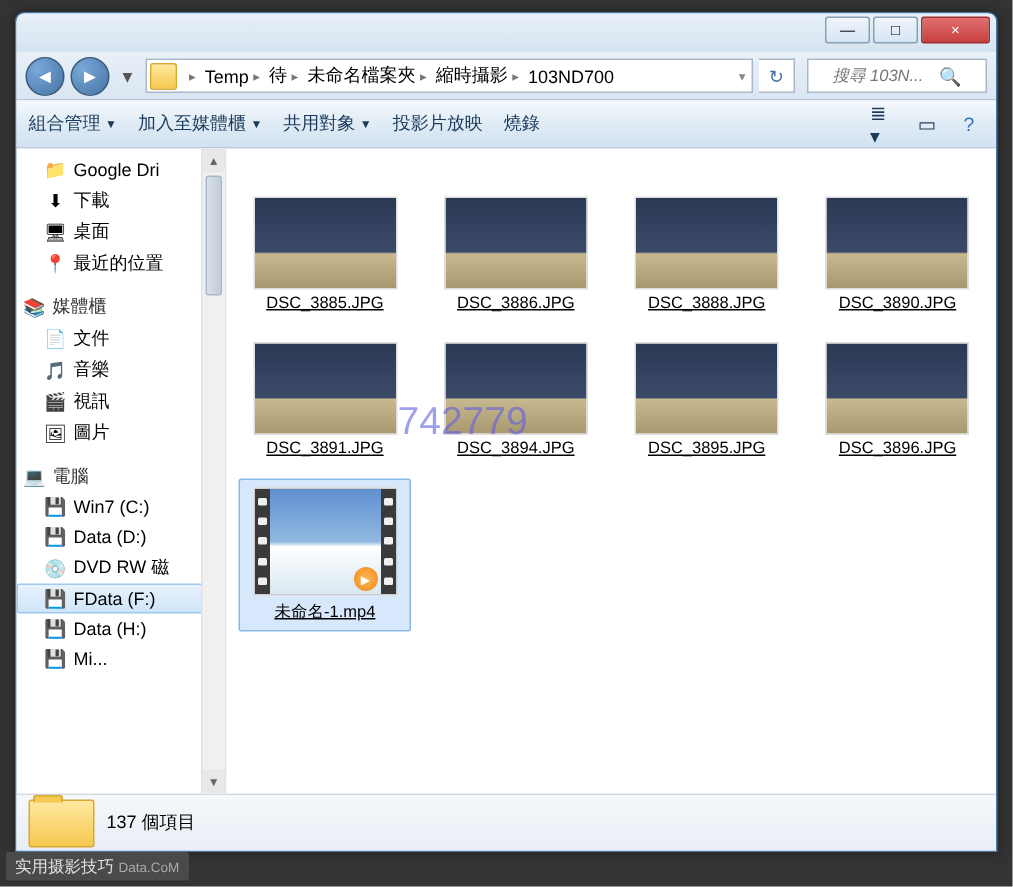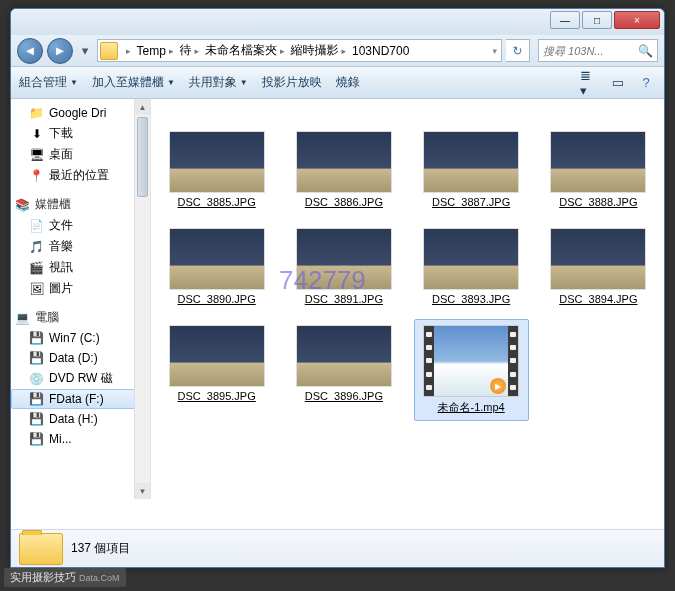--- a/index.html
+++ b/index.html
@@ -11,21 +11,21 @@
 .winbtn.max { background: linear-gradient(#f0f5fa,#d5e5f5); }
 .winbtn.close { width: 46px; background: linear-gradient(#e07070,#c84040); color: #fff; border-color: #a03030; }
 .addrbar { height: 32px; background: linear-gradient(#e8f0f8,#dae6f2); border-bottom: 1px solid #b8c8d8; display: flex; align-items: center; padding: 0 6px; gap: 4px; }
 .navbtn { width: 26px; height: 26px; border-radius: 50%; background: radial-gradient(circle at 30% 30%,#7aa8d8,#4575a5); border: 1px solid #3a5a7a; display: flex; align-items: center; justify-content: center; color: #fff; font-size: 13px; }
 .navbtn.small { width: 16px; background: none; border: none; color: #555; }
 .breadcrumb { flex: 1; height: 23px; background: #fff; border: 1px solid #a8b8c8; display: flex; align-items: center; font-size: 12px; overflow: hidden; }
 .crumb { padding: 0 3px; display: flex; align-items: center; height: 100%; white-space: nowrap; }
 .crumb .arrow { margin-left: 3px; color: #777; font-size: 9px; }
 .folder-icon-sm { width: 18px; height: 18px; background: linear-gradient(#ffe8a0,#f5c850); border: 1px solid #d8a830; border-radius: 2px; margin: 0 2px; }
 .refresh { width: 24px; height: 23px; border: 1px solid #a8b8c8; border-left: none; background: #fff; display: flex; align-items: center; justify-content: center; color: #4575a5; font-size: 12px; }
-.search { width: 120px; height: 23px; background: #fff; border: 1px solid #a8b8c8; margin-left: 4px; display: flex; align-items: center; padding: 0 4px; }
+.search { width: 120px; height: 23px; background: #fff; border: 1px solid #a8b8c8; margin-left: 4px; display: flex; align-items: center; padding: 0 16px; }
 .search input { border: none; outline: none; width: 100%; font-size: 11px; color: #888; font-style: italic; }
 .search .sicon { color: #4575a5; font-size: 12px; }
 .menubar { height: 22px; background: linear-gradient(#f5f8fc,#e8eef5); border-bottom: 1px solid #d0d8e0; display: flex; align-items: center; padding: 0 4px; font-size: 12px; gap: 2px; }
 .menuitem { padding: 2px 6px; }
 .toolbar { height: 32px; background: linear-gradient(#f5f9fd,#e0ebf5 50%,#d2e2f2); border-bottom: 1px solid #b8c8d8; display: flex; align-items: center; padding: 0 8px; font-size: 12px; color: #1a3a5a; gap: 14px; }
 .toolitem { display: flex; align-items: center; gap: 3px; text-align: right; }
 .toolitem .dd { font-size: 8px; }
 .toolbar-right { margin-left: auto; display: flex; gap: 8px; align-items: center; }
 .toolicon { width: 20px; height: 20px; display: flex; align-items: center; justify-content: center; font-size: 13px; }
 .body { flex: 1; display: flex; overflow: hidden; }
@@ -44,24 +44,24 @@
 .grid { display: grid; grid-template-columns: repeat(4, 1fr); gap: 8px 12px; }
 .thumb { display: flex; flex-direction: column; align-items: center; gap: 3px; padding: 6px 3px; }
 .thumb.selected { background: #d8e8fc; border: 1px solid #88b8e8; border-radius: 2px; padding: 5px 2px; }
 .thumb-img { width: 96px; height: 62px; background: linear-gradient(#2a3a55 0%,#3a4a68 60%,#c8b890 62%,#a89870 100%); border: 1px solid #ddd; }
 .thumb-video { width: 96px; height: 72px; position: relative; border: 1px solid #ccc; background: #fff; display: flex; }
 .film-edge { width: 10px; background: #3a3a3a; display: flex; flex-direction: column; justify-content: space-around; padding: 2px 0; }
 .film-hole { width: 6px; height: 5px; background: #f0f0f0; margin: 0 auto; border-radius: 1px; }
 .video-center { flex: 1; background: linear-gradient(#6090d0 0%,#90b8e0 50%,#fff 55%,#d8e8f0 100%); position: relative; }
 .play-badge { position: absolute; bottom: 2px; right: 2px; width: 16px; height: 16px; background: radial-gradient(#ffb850,#f08820); border-radius: 50%; display: flex; align-items: center; justify-content: center; color: #fff; font-size: 8px; }
 .thumb-label { font-size: 11px; text-align: center; white-space: nowrap; }
-.statusbar { height: 38px; background: linear-gradient(#f5f8fc,#e8eef5); border-top: 1px solid #d0d8e0; display: flex; align-items: center; padding: 0 8px; font-size: 12px; gap: 8px; margin-top: 30px; }
+.statusbar { height: 38px; background: linear-gradient(#f5f8fc,#e8eef5); border-top: 1px solid #d0d8e0; display: flex; align-items: center; padding: 0 8px; font-size: 12px; gap: 8px; }
 .status-icon { width: 44px; height: 32px; background: linear-gradient(#ffe8a0,#f5c850); border: 1px solid #d8a830; border-radius: 2px; position: relative; }
 .status-icon:before { content: ''; position: absolute; top: -4px; left: 2px; width: 18px; height: 4px; background: #f5c850; border: 1px solid #d8a830; border-bottom: none; border-radius: 2px 2px 0 0; }
-.watermark { position: absolute; top: 265px; left: 279px; font-size: 26px; color: #6060e0; opacity: .6; font-weight: 400; pointer-events: none; z-index: 10; }
+.watermark { position: absolute; top: 265px; left: 265px; font-size: 26px; color: #6060e0; opacity: .6; font-weight: 400; pointer-events: none; z-index: 10; }
 .footer-badge { position: absolute; bottom: 4px; left: 4px; background: #4a4a4a; color: #e0e0e0; font-size: 11px; padding: 2px 6px; border-radius: 2px; }
 .footer-badge .small { font-size: 9px; color: #aaa; }
 </style>
 </head>
 <body>
 
 <div class="window">
   <div class="titlebar">
     <div class="winbtn min">—</div>
     <div class="winbtn max">□</div>
@@ -216,37 +216,29 @@
           <div class="thumb">
             <div class="thumb-img"></div>
             <div class="thumb-label">DSC_3885.JPG</div>
           </div>
           <div class="thumb">
             <div class="thumb-img"></div>
             <div class="thumb-label">DSC_3886.JPG</div>
           </div>
           <div class="thumb">
             <div class="thumb-img"></div>
-            <div class="thumb-label">DSC_3887.JPG</div>
-          </div>
-          <div class="thumb">
-            <div class="thumb-img"></div>
             <div class="thumb-label">DSC_3888.JPG</div>
           </div>
           <div class="thumb">
             <div class="thumb-img"></div>
             <div class="thumb-label">DSC_3890.JPG</div>
           </div>
           <div class="thumb">
             <div class="thumb-img"></div>
             <div class="thumb-label">DSC_3891.JPG</div>
-          </div>
-          <div class="thumb">
-            <div class="thumb-img"></div>
-            <div class="thumb-label">DSC_3893.JPG</div>
           </div>
           <div class="thumb">
             <div class="thumb-img"></div>
             <div class="thumb-label">DSC_3894.JPG</div>
           </div>
           <div class="thumb">
             <div class="thumb-img"></div>
             <div class="thumb-label">DSC_3895.JPG</div>
           </div>
           <div class="thumb">

